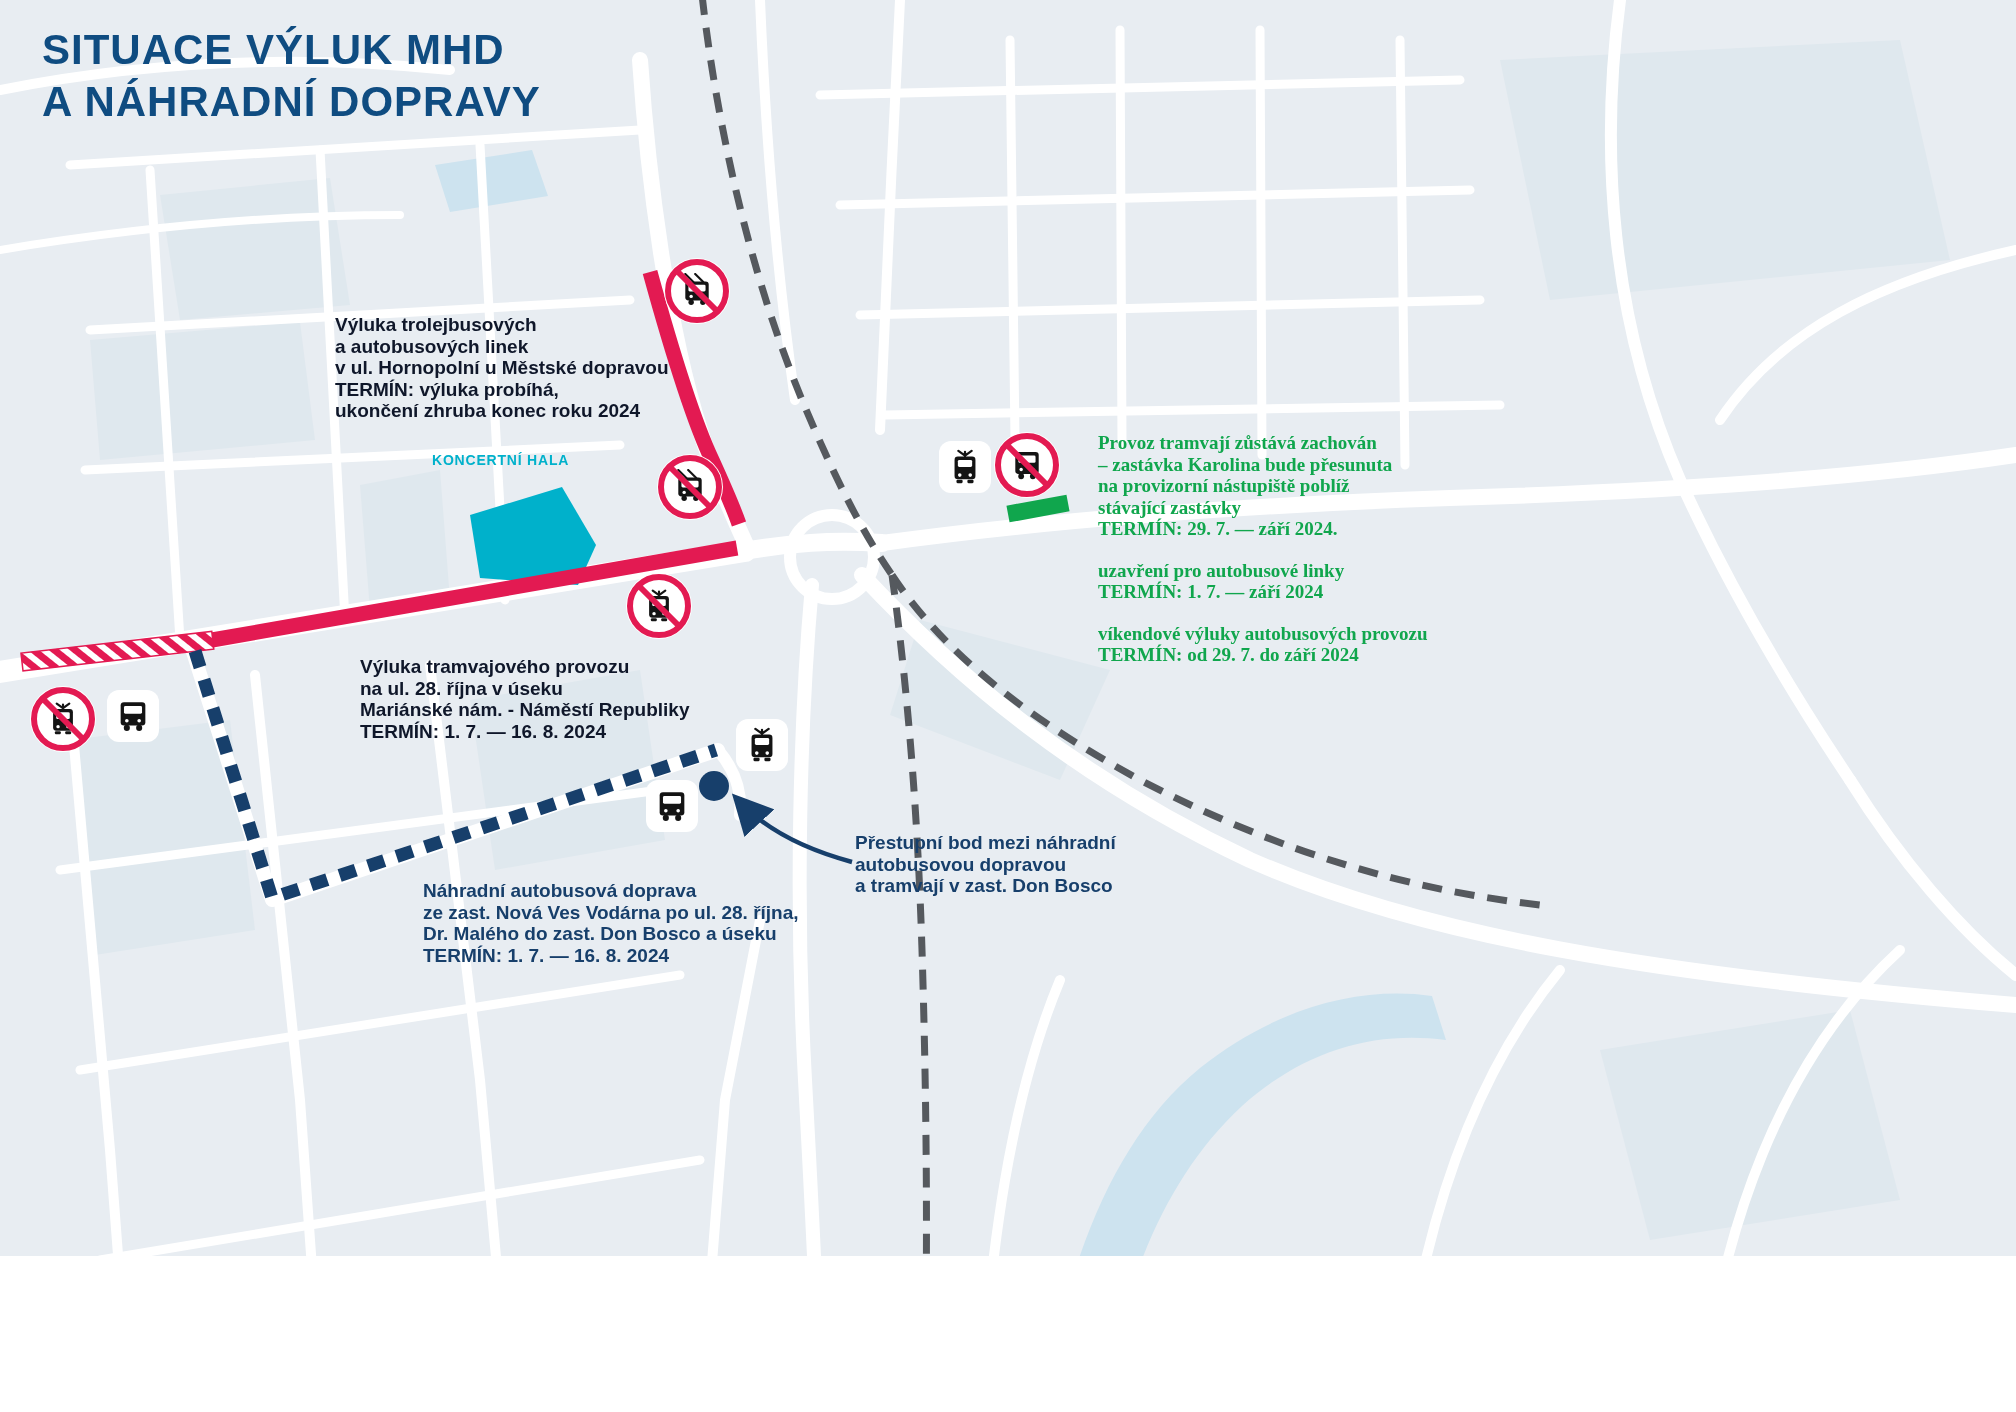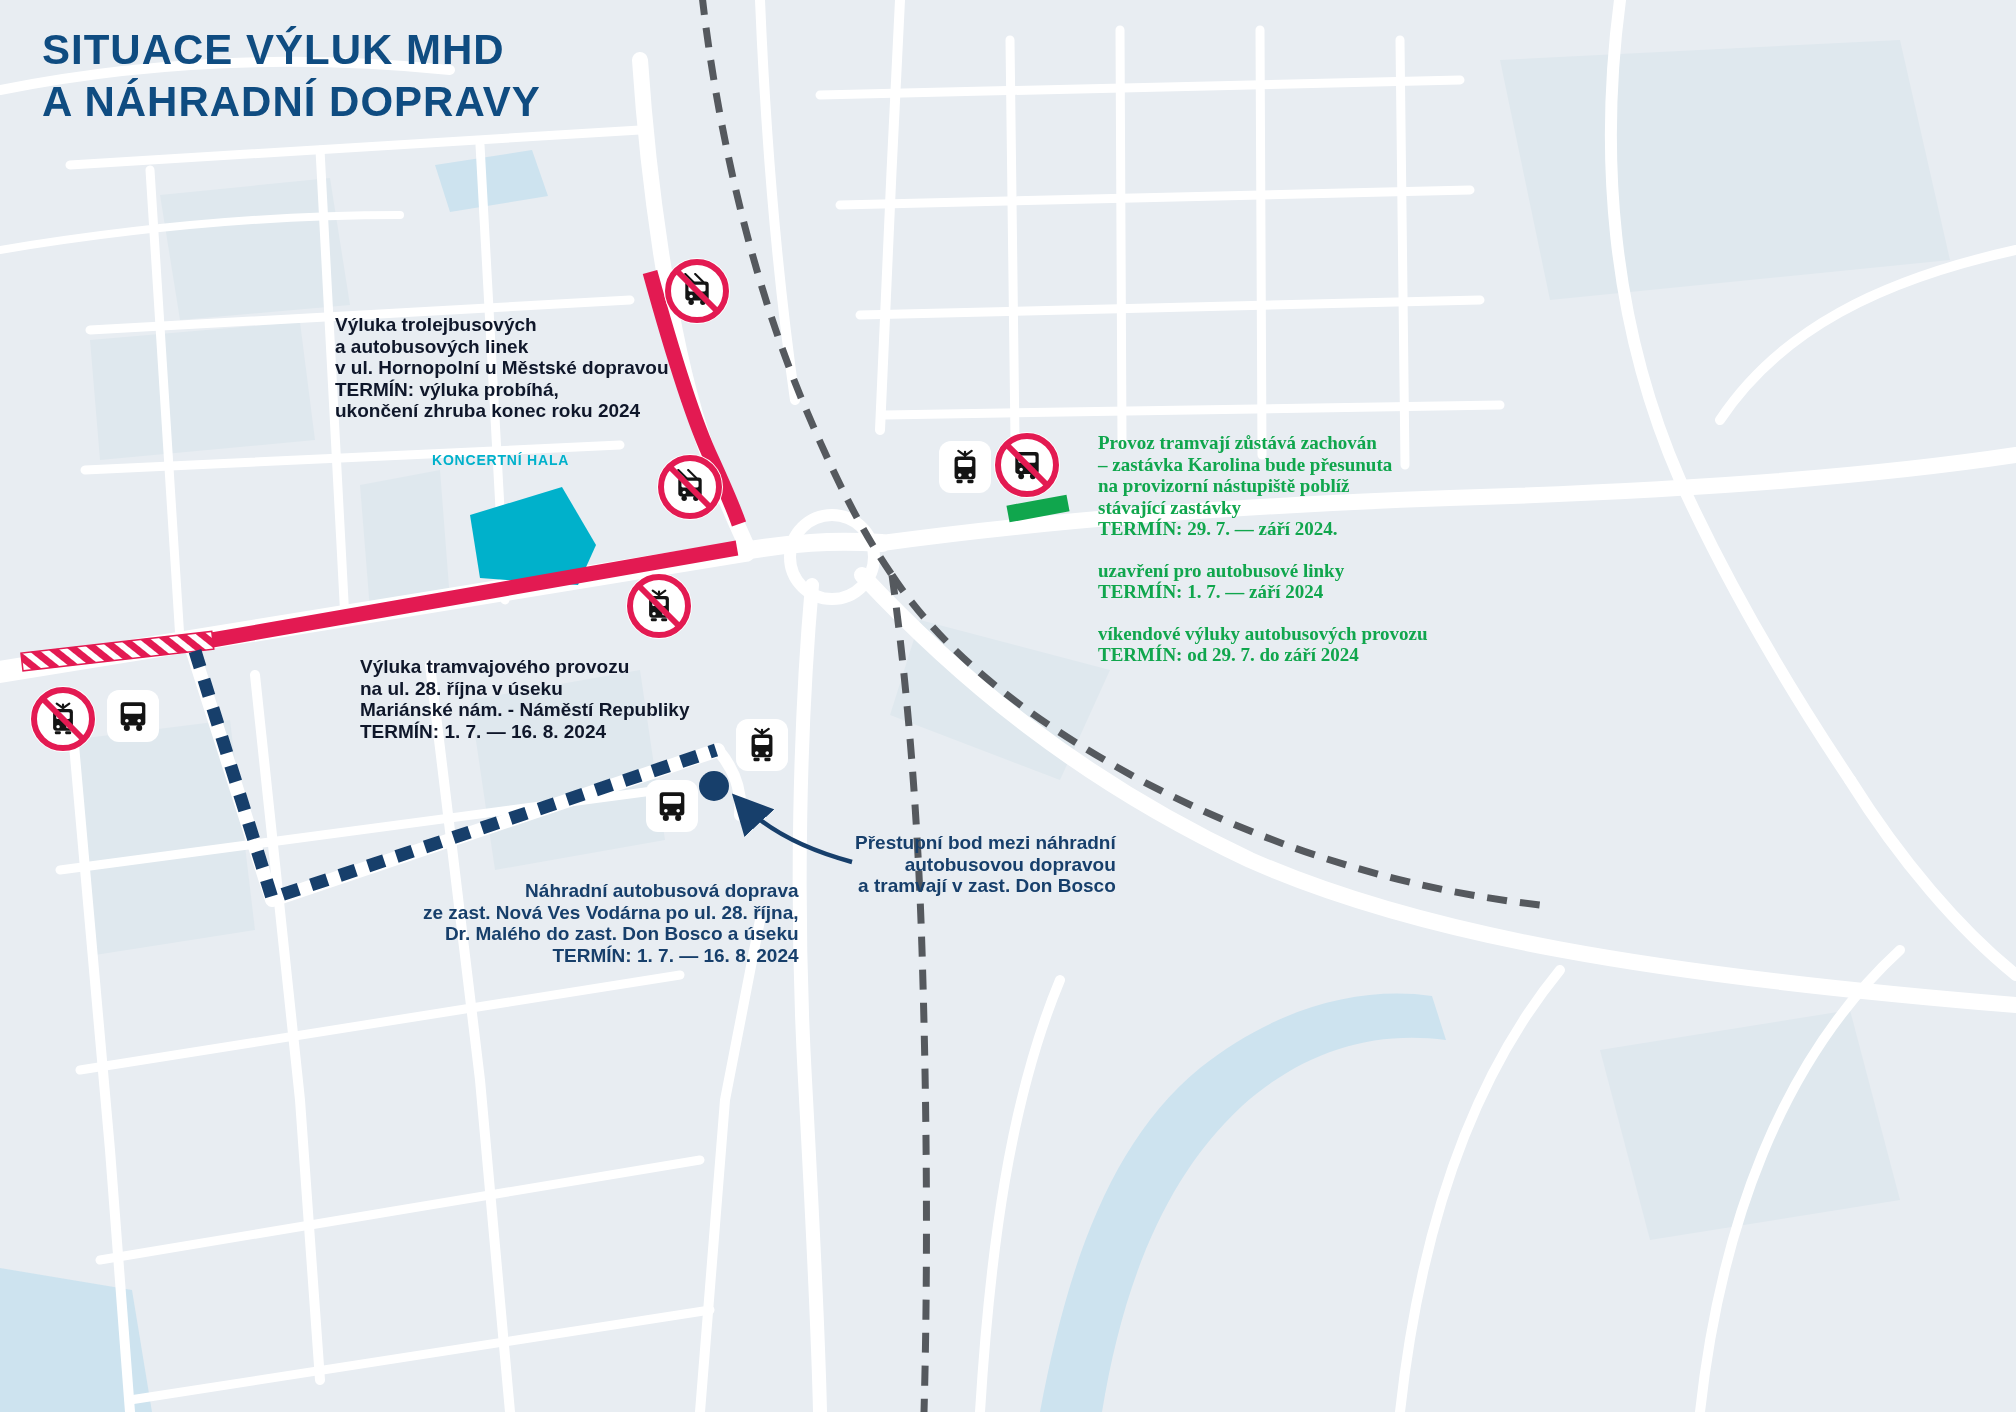--- a/index.html
+++ b/index.html
@@ -1,24 +1,24 @@
 <!DOCTYPE html>
 <html><head>
 <meta charset="utf-8">
 <style>
   * { margin:0; padding:0; box-sizing:border-box; }
   html,body { background:#ffffff; font-family:"Liberation Sans", sans-serif; }
-  .stage { position:relative; width:2016px; height:1412px; overflow:hidden; background:#e8edf2; }
+  .stage { position:relative; width:2016px; height:1256px; overflow:hidden; background:#e8edf2; }
   .layer { position:absolute; left:0; top:0; }
   .title { position:absolute; left:42px; top:24px; color:#0f4c81; font-weight:bold;
            font-size:42px; line-height:52px; letter-spacing:1px; }
   .note { position:absolute; font-weight:bold; font-size:19px; line-height:21.5px; }
   .note.red   { color:#0f172a;margin-top:22px; }
   .note.green { color:#10a64d; }
-  .note.navy  { color:#173f6b;text-align:right; }
+  .note.navy  { color:#173f6b; }
   .para-gap { height:20px; }
   .hall-label { position:absolute; left:432px; top:452px; color:#00b1cb; font-weight:bold;
                 font-size:14px; letter-spacing:0.8px; }
 </style>
 </head>
 <body>
 
 <div class="stage">
 
   <svg class="layer" width="2016" height="1412" viewBox="0 0 2016 1412">

